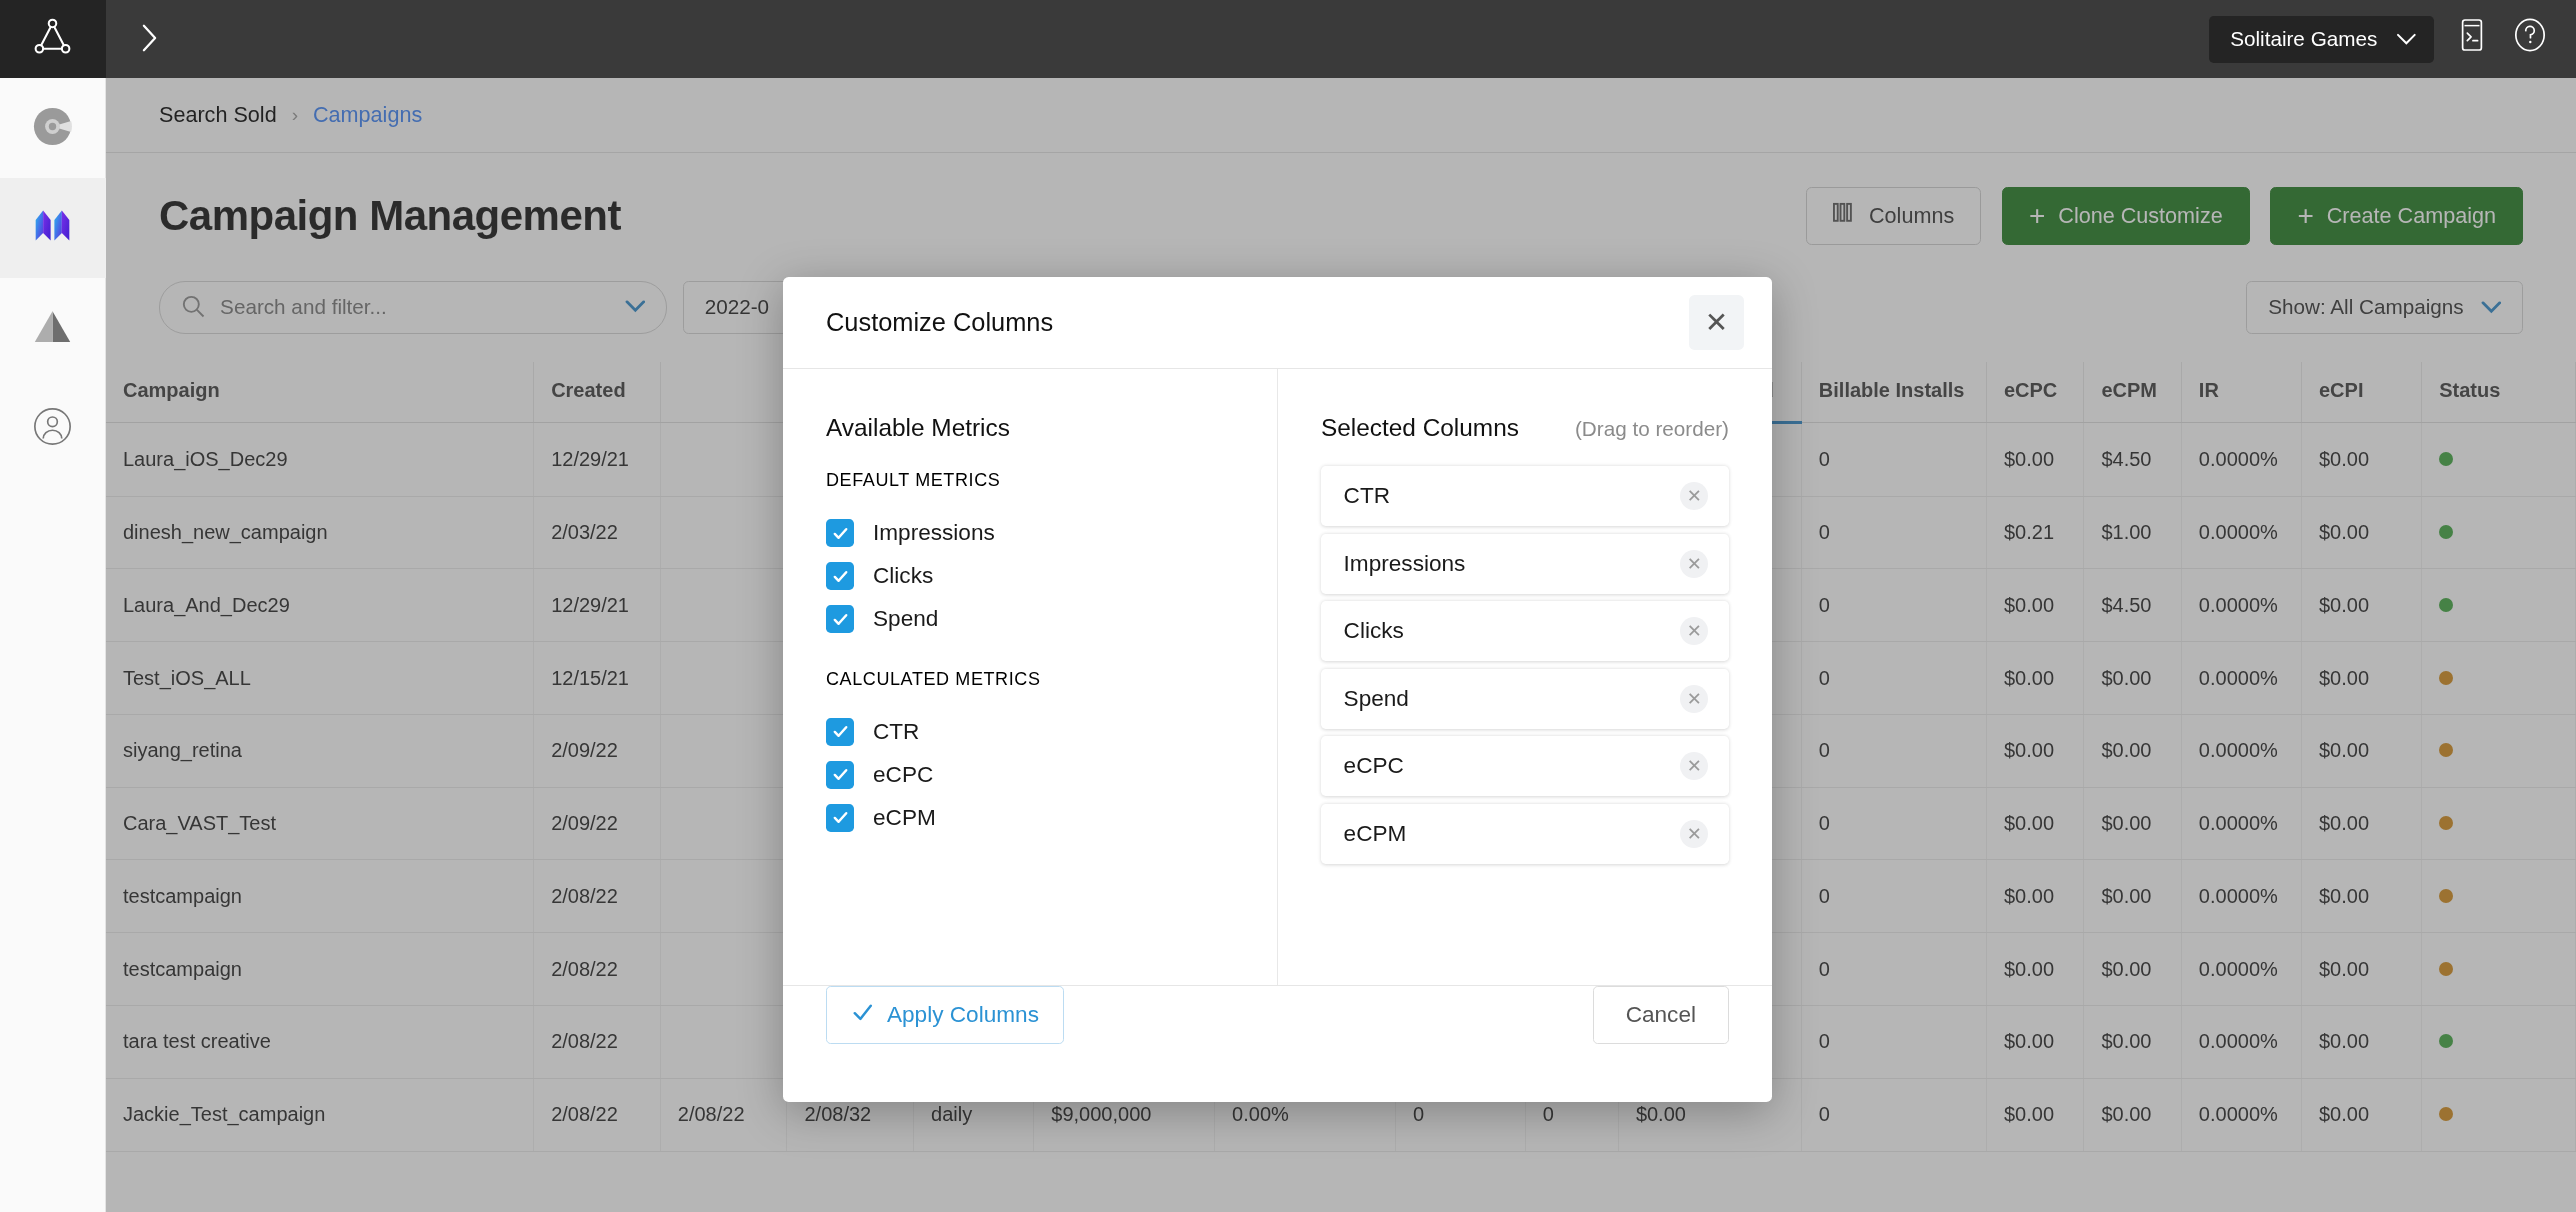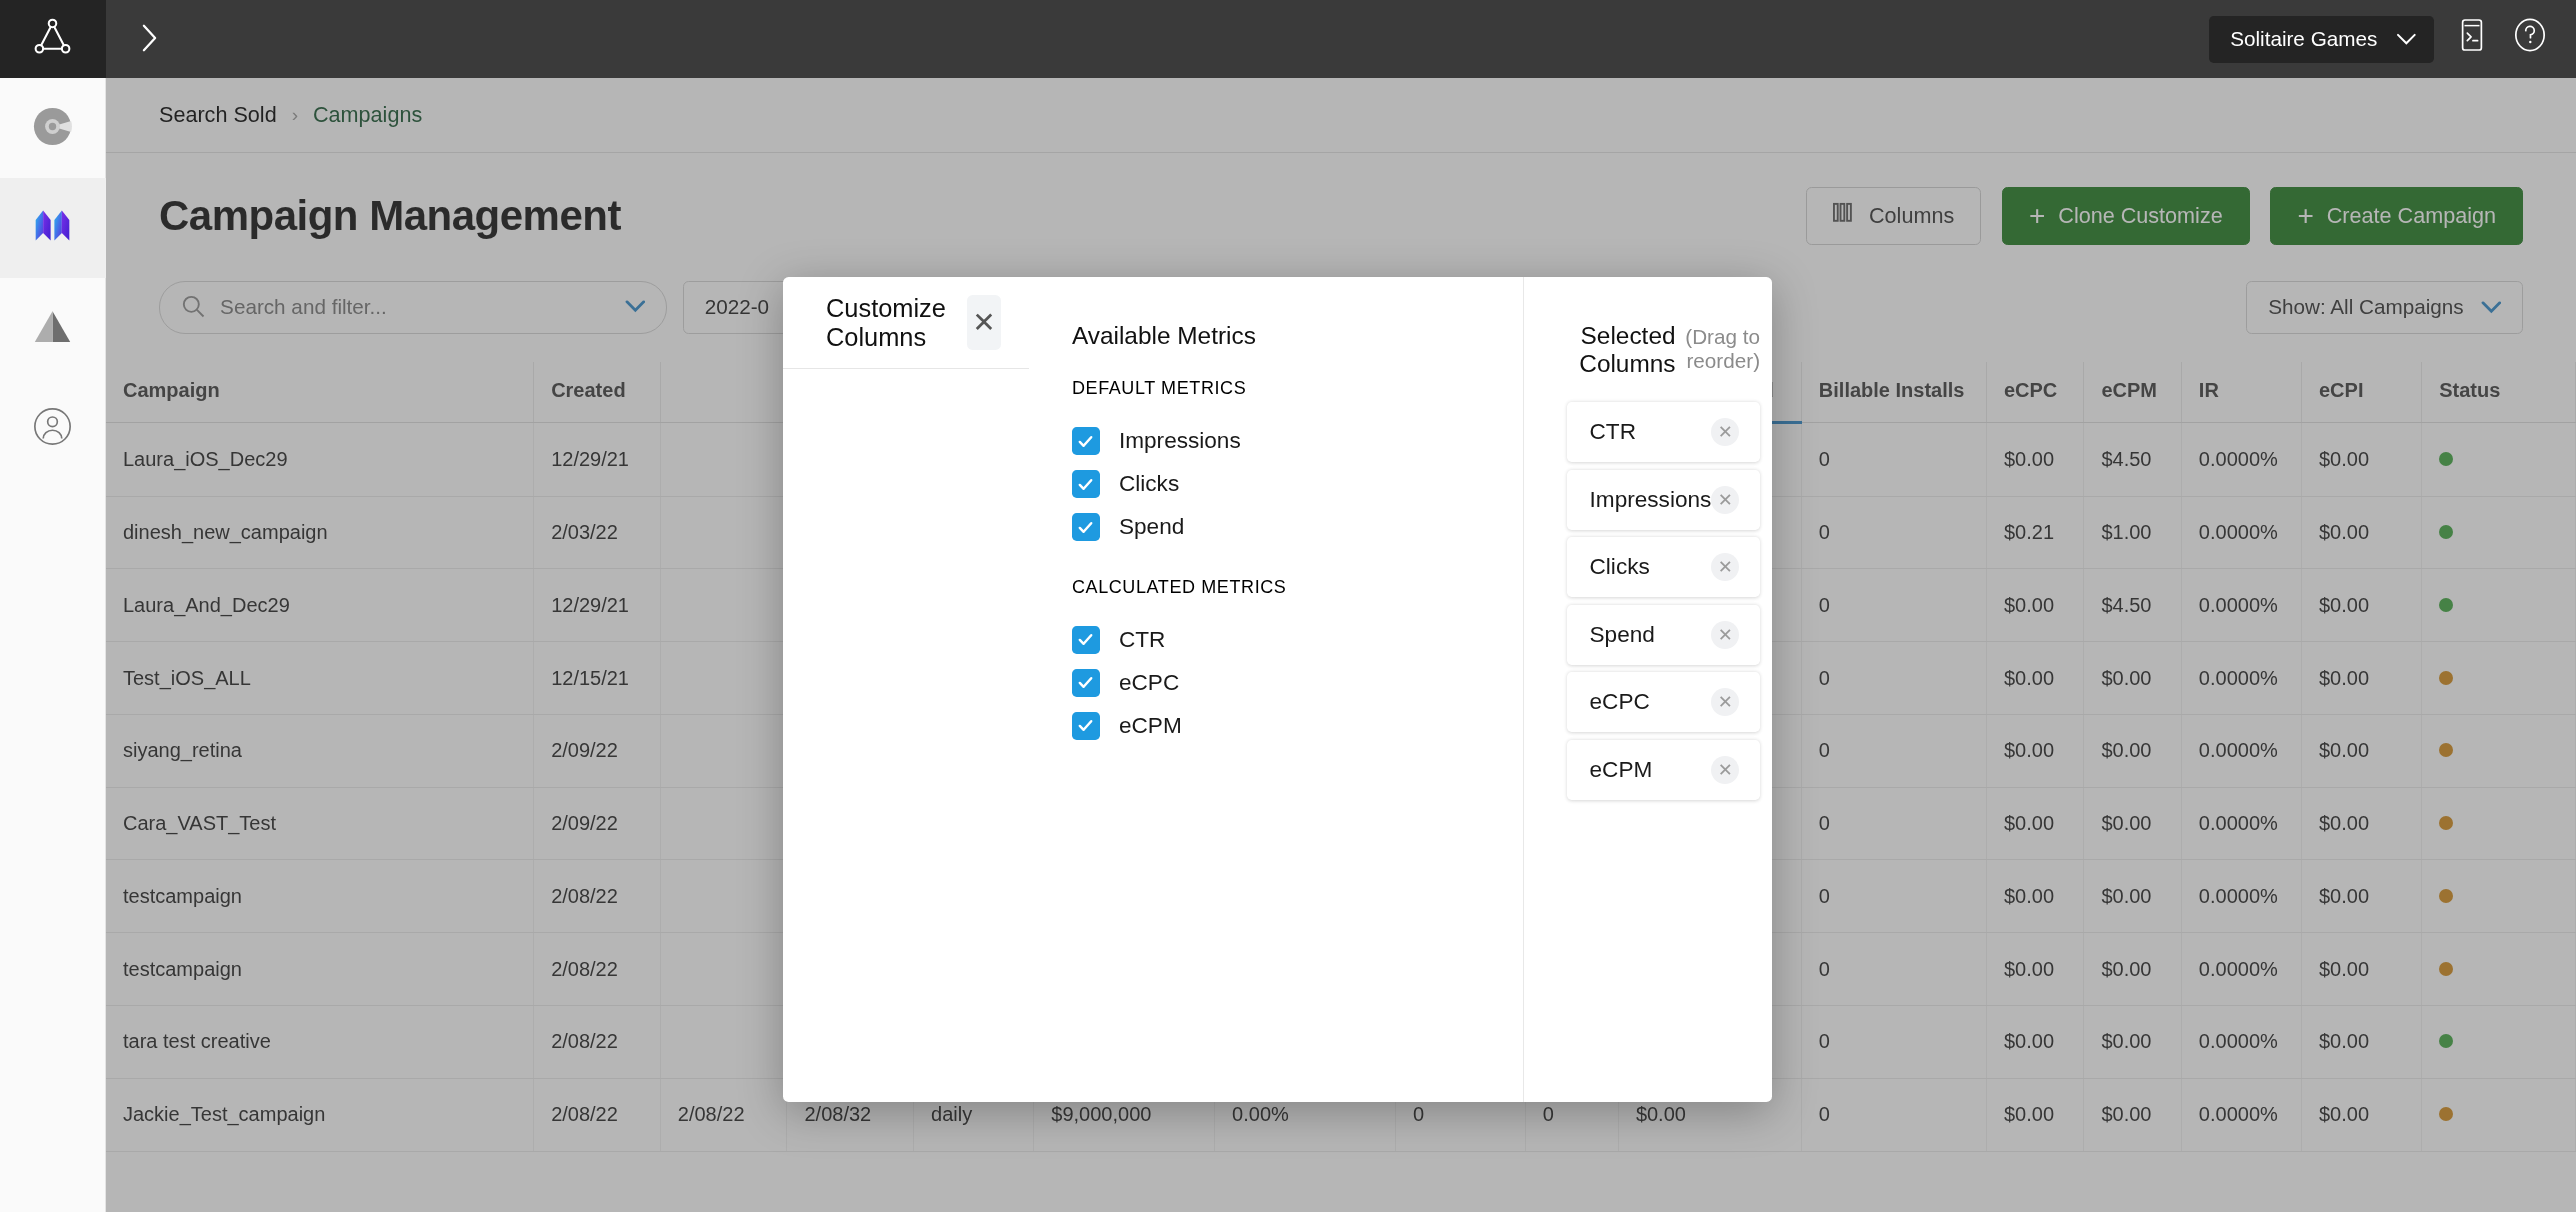--- a/index.html
+++ b/index.html
@@ -59,21 +59,21 @@
   .dim-layer {
     position: absolute; left: 106px; top: 78px; right: 0; bottom: 0;
     background: rgba(80,80,80,0.42); z-index: 30; pointer-events: none;
   }
 
   .breadcrumb {
     display: flex; align-items: center; gap: 15px;
     padding: 24.4px 0 0 53px; font-size: 21.6px;
   }
   .bc-sep { color: #9a9a9a; font-size: 19px; }
-  .bc-cur { color: #14532d; cursor: pointer; }
+  .bc-cur { color: #3b82f6; cursor: pointer; }
   .bc-rule { margin-top: 23.5px; height: 0.9px; background: #e2e2e2; }
 
   .page-head {
     display: flex; align-items: center;
     padding: 34px 53px 0 53px;
   }
   .page-title { font-size: 42px; font-weight: bold; color: #111; letter-spacing: -0.5px;}
   .page-actions { margin-left: auto; display: flex; align-items: center; gap: 20.7px; }
 
   .btn {
@@ -128,21 +128,21 @@
   .dot.green { background: #4aa察; }
   .dot.green { background: #3fa63f; }
   .dot.orange { background: #d28b1a; }
 
   
   .modal {
     position: absolute; left: 783px; top: 277px;
     width: 989px; height: 825px;
     background: #fff; border-radius: 5.6px;
     box-shadow: 0 9.4px 45px rgba(0,0,0,0.28);
-    z-index: 60; display: flex; flex-direction: row;
+    z-index: 60; display: flex; flex-direction: column;
     overflow: hidden;
   }
   .modal-head {
     height: 92px; display: flex; align-items: center;
     padding: 0 28px 0 43px; border-bottom: 0.9px solid #e6e6e6;
   }
   .modal-title { font-size: 25.4px; color: #111; }
   .modal-close {
     margin-left: auto; width: 55px; height: 55px; border-radius: 5.6px;
     background: #f2f4f6; display:flex; align-items:center; justify-content:center;

